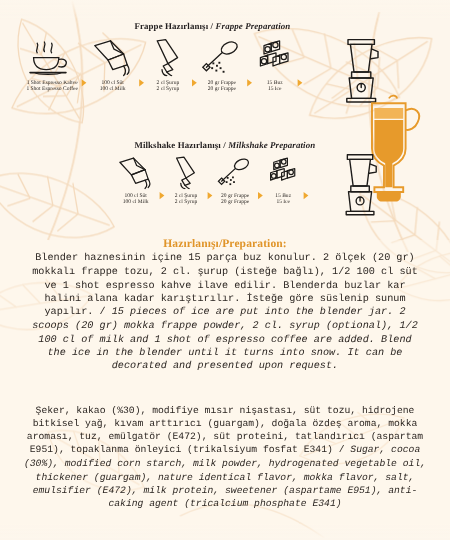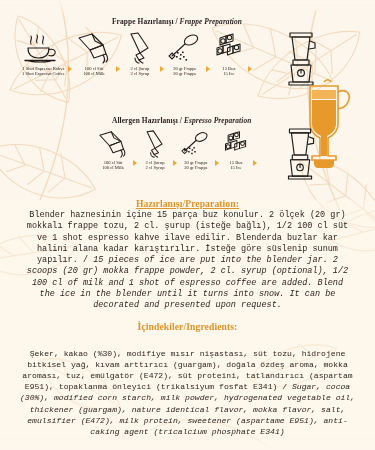--- a/index.html
+++ b/index.html
@@ -67,21 +67,21 @@
   
   .text-block{
     position:absolute;left:0;top:198px;width:375px;z-index:4;
     text-align:center;color:#2c2622;
   }
   .heading{
     font-family:"Liberation Serif",serif;
     font-weight:bold;font-size:9.6px;color:#e0952a;
     margin:0 0 1px 0;letter-spacing:.1px;
   }
-  .heading.u{text-decoration:underline;}
+  .heading.u{}
   .para{
     font-size:8.5px;line-height:11.3px;margin:0 22px;
     font-family:Liberation Mono, monospace;
   }
   .para.ing{font-size:8.1px;line-height:11.2px;margin:16px 14px;}
   .para.alg{font-size:8.3px;line-height:11.4px;margin:0 18px;}
   .it{font-style:italic;}
   .sp-a{height:9px;}
   .sp-b{height:8px;}
 </style>
@@ -310,21 +310,21 @@
           <path d="M26,22 L50,22 L50,46 C50,51 46,56 41,58 L41,78 L35,78 L35,58 C30,56 26,51 26,46 Z" fill="#e79a2b"></path>
           <path d="M26,12 L50,12 L50,21 L26,21 Z" fill="#f2b457"></path>
           <path d="M28,82 L48,82 L48,86 C48,88 46,90 44,90 L32,90 C30,90 28,88 28,86 Z" fill="#e79a2b"></path>
           <path d="M52,14 C60,10 66,16 62,24 C60,29 55,31 52,30" fill="none" stroke="#e79a2b" stroke-width="1.6"></path>
           <path d="M38,4 C40,1 44,1 45,4" fill="none" stroke="#e79a2b" stroke-width="1.4"></path>
         </g>
       </svg>
     </div>
 
     <div class="sect-title shake-title">
-      <span>Allergen Hazırlanışı</span><span> / </span><span class="ital">Espresso Preparation</span>
+      <span>Milkshake Hazırlanışı</span><span> / </span><span class="ital">Milkshake Preparation</span>
     </div>
 
     <div class="steps shake-steps">
 
       <div class="step">
         <div class="art">
           <svg width="34" height="28" viewBox="0 0 38 32">
             <g fill="none" stroke="#1e1c1a" stroke-width="1.2" stroke-linejoin="round" stroke-linecap="round">
               <path d="M4,6 L17,2 L28,13 L15,18 Z"></path>
               <path d="M15,18 L28,13 L31,22 L19,26 Z"></path>
@@ -434,21 +434,20 @@
     <div>
       <div class="heading u">Hazırlanışı/Preparation:</div>
       <div class="para">
         <span>Blender haznesinin içine 15 parça buz konulur. 2 ölçek (20 gr) mokkalı frappe tozu, 2 cl. şurup (isteğe bağlı), 1/2 100 cl süt ve 1 shot espresso kahve ilave edilir. Blenderda buzlar kar halini alana kadar karıştırılır. İsteğe göre süslenip sunum yapılır. / </span><span class="it">15 pieces of ice are put into the blender jar. 2 scoops (20 gr) mokka frappe powder, 2 cl. syrup (optional), 1/2 100 cl of milk and 1 shot of espresso coffee are added. Blend the ice in the blender until it turns into snow. It can be decorated and presented upon request.</span>
       </div>
     </div>
 
     <div class="sp-a"></div>
 
     <div>
-      <div class="heading">İçindekiler/Ingredients:</div>
       <div class="para ing">
         <span>Şeker, kakao (%30), modifiye mısır nişastası, süt tozu, hidrojene bitkisel yağ, kıvam arttırıcı (guargam), doğala özdeş aroma, mokka aroması, tuz, emülgatör (E472), süt proteini, tatlandırıcı (aspartam E951), topaklanma önleyici (trikalsiyum fosfat E341) / </span><span class="it">Sugar, cocoa (30%), modified corn starch, milk powder, hydrogenated vegetable oil, thickener (guargam), nature identical flavor, mokka flavor, salt, emulsifier (E472), milk protein, sweetener (aspartame E951), anti-caking agent (tricalcium phosphate E341)</span>
       </div>
     </div>
 
     <div class="sp-b"></div>
 
   </div>
 
 </div>

